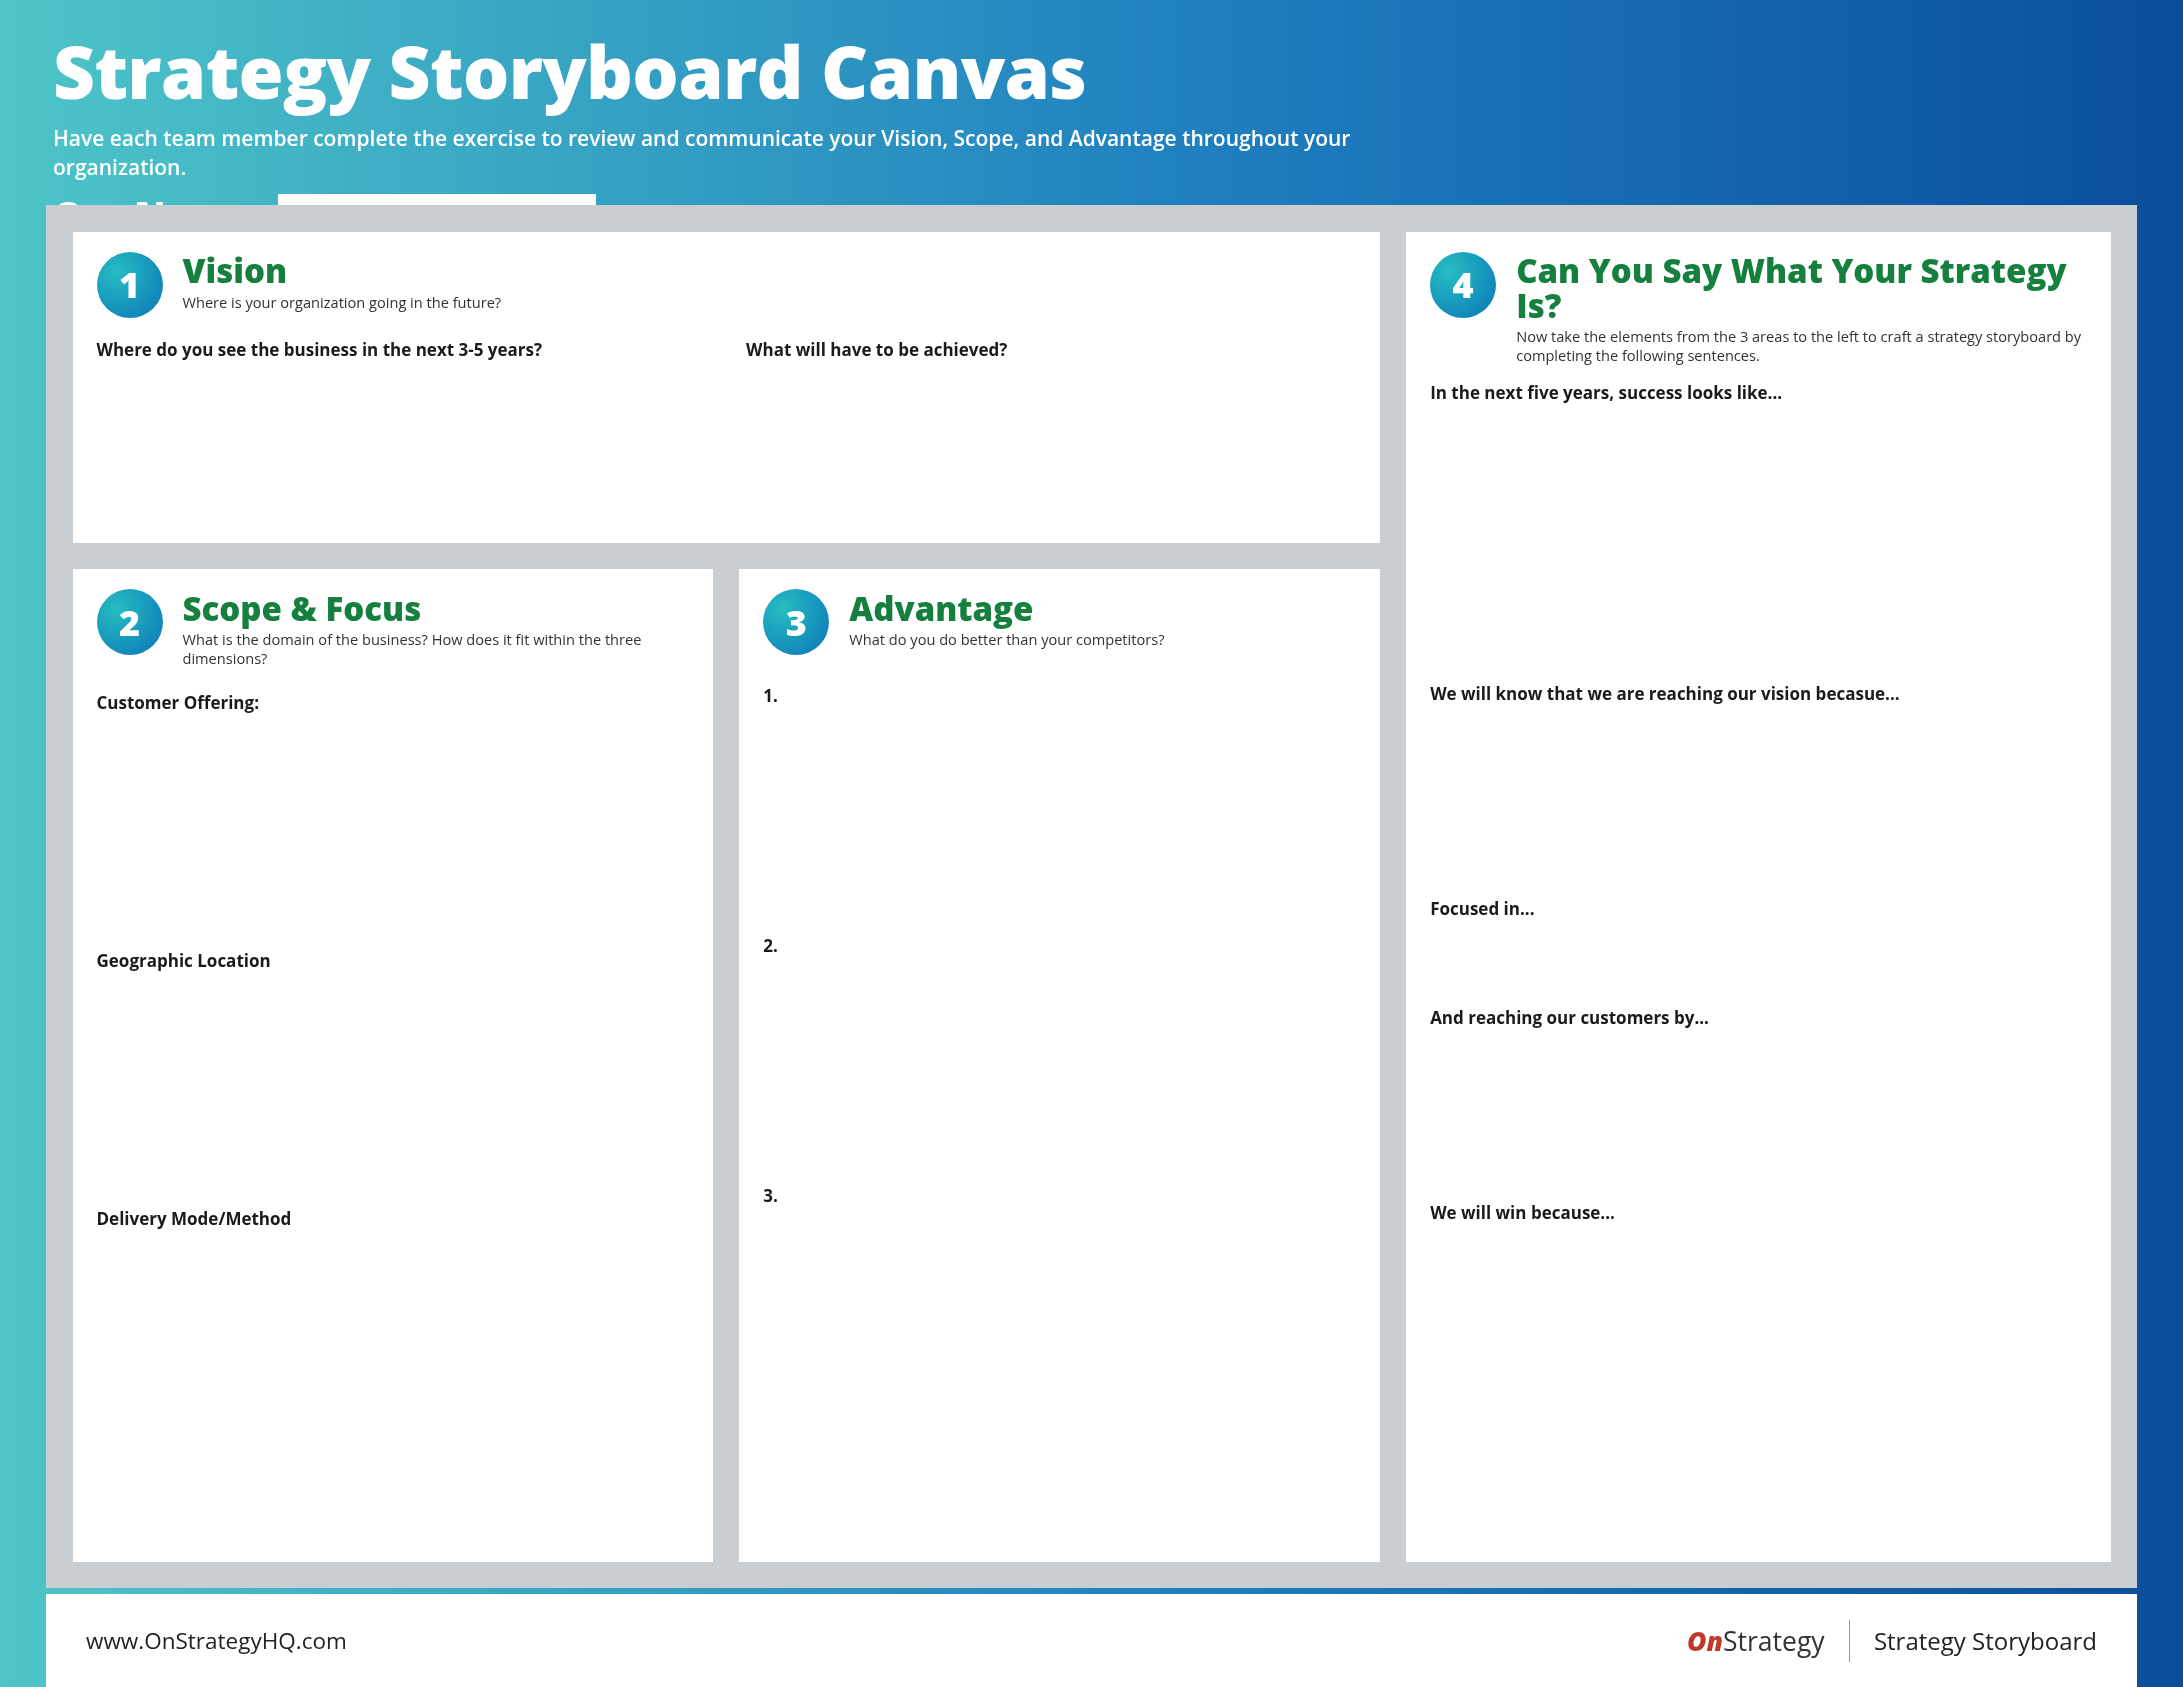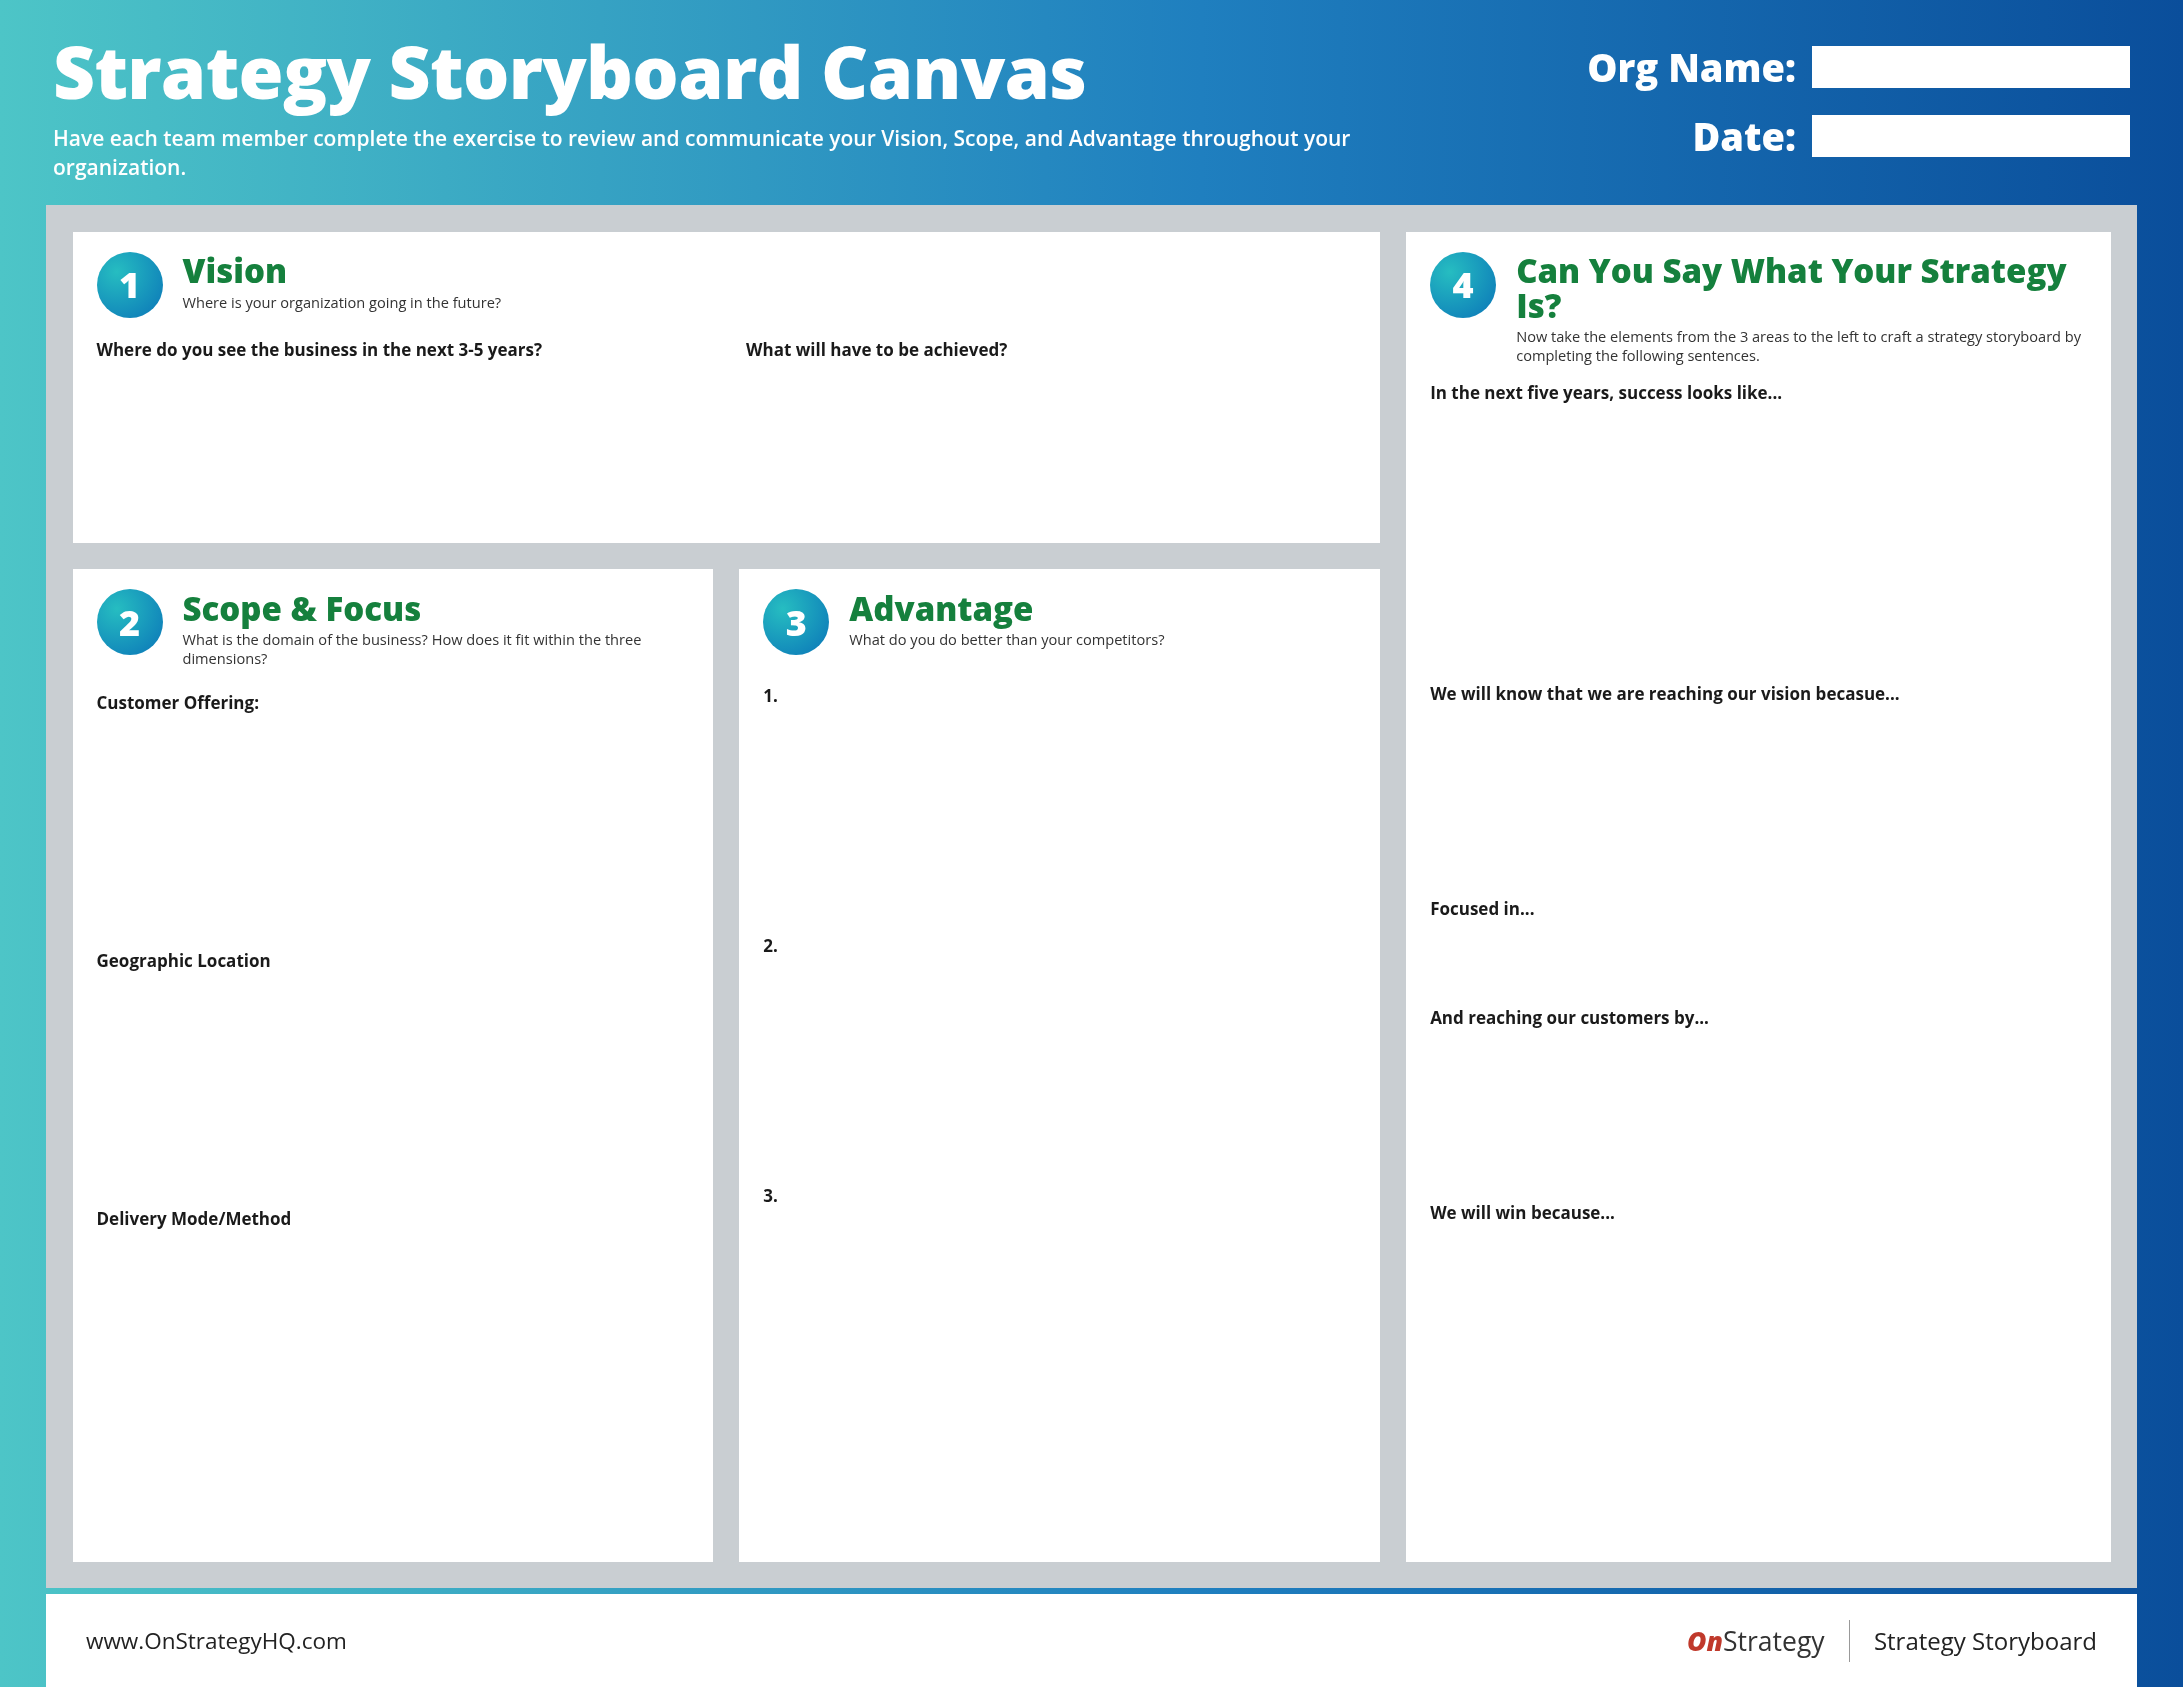--- a/index.html
+++ b/index.html
@@ -8,20 +8,21 @@
     width: 2183px; height: 1687px;
     background: linear-gradient(90deg, #4dc5c7 0%, #1f7fbf 55%, #0a4e9b 100%);
     position: relative;
   }
   .header {
     padding: 33px 53px 20px 53px;
     display: flex;
     justify-content: space-between;
     align-items: flex-start;
     color: #fff;
+    flex-direction: column;
   }
   .header-left { max-width: 1323px; }
   .header-title {
     font-size: 73px; font-weight: 800; line-height: 1.05; letter-spacing: -0.7px;
   }
   .header-sub {
     font-size: 21px; font-weight: 600; margin-top: 14.6px; line-height: 1.35;
   }
   .header-right { text-align: right; padding-top: 8px; }
   .meta-row { display: flex; justify-content: flex-end; align-items: center; margin-bottom: 17px; }

